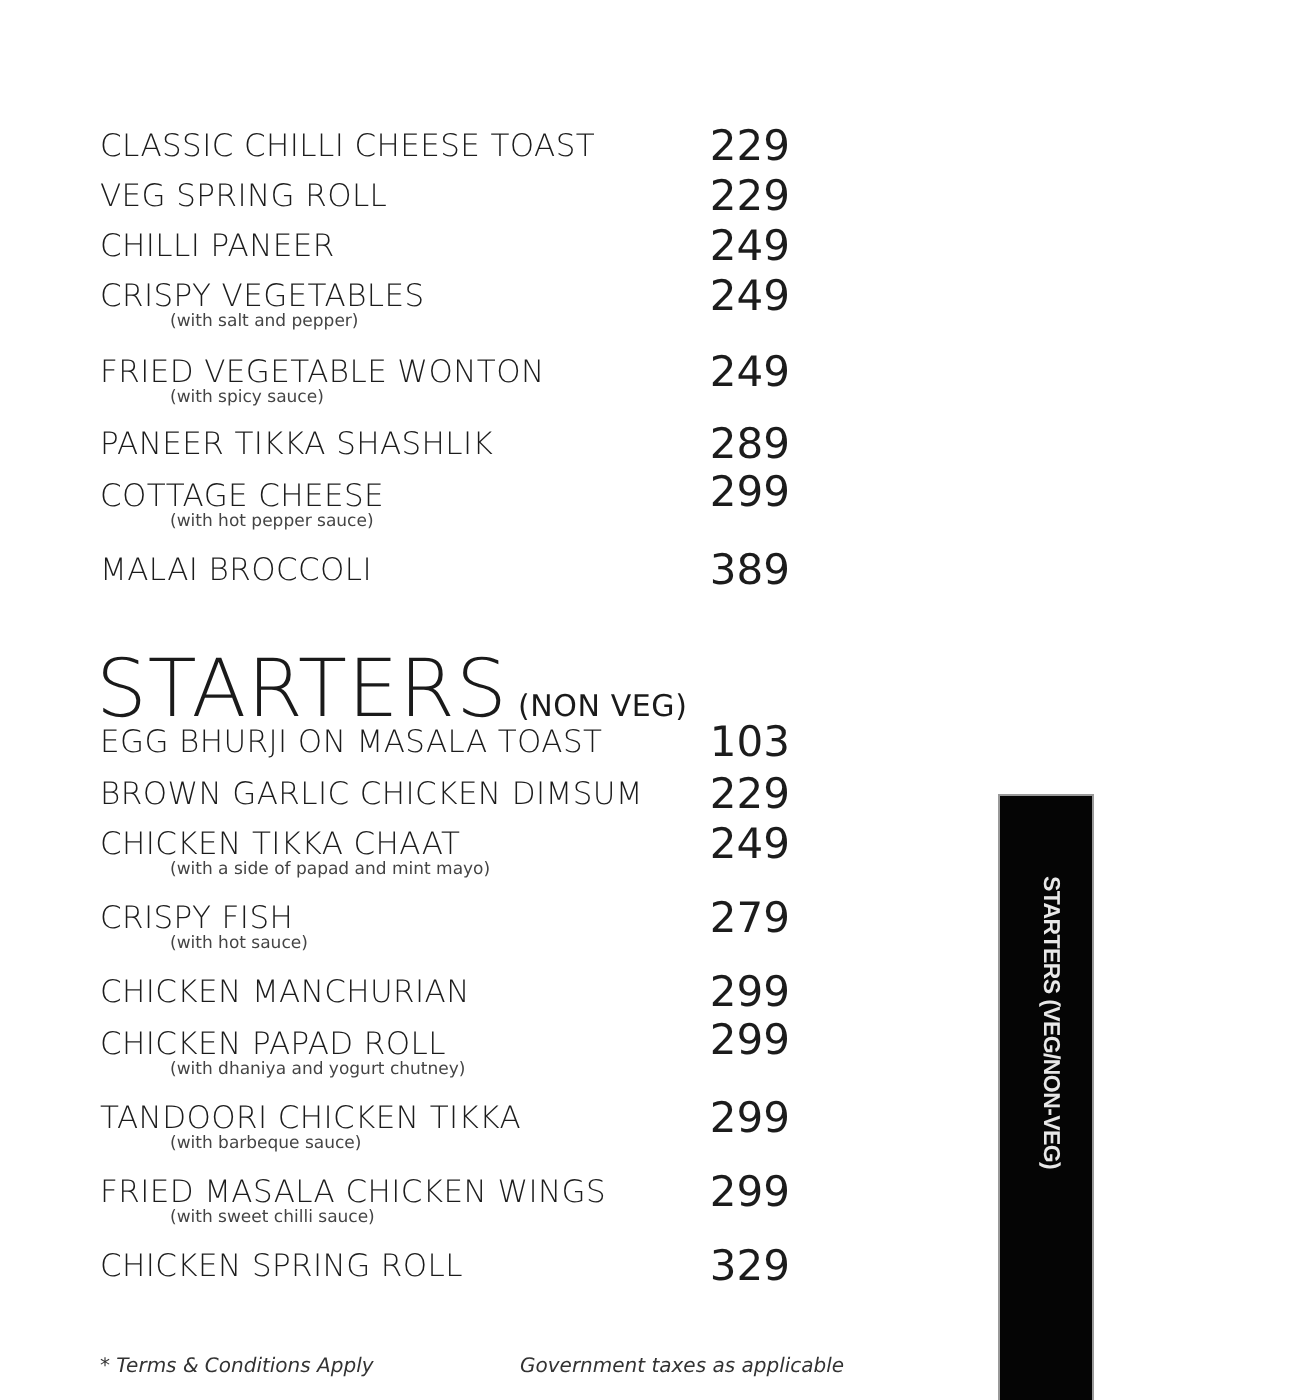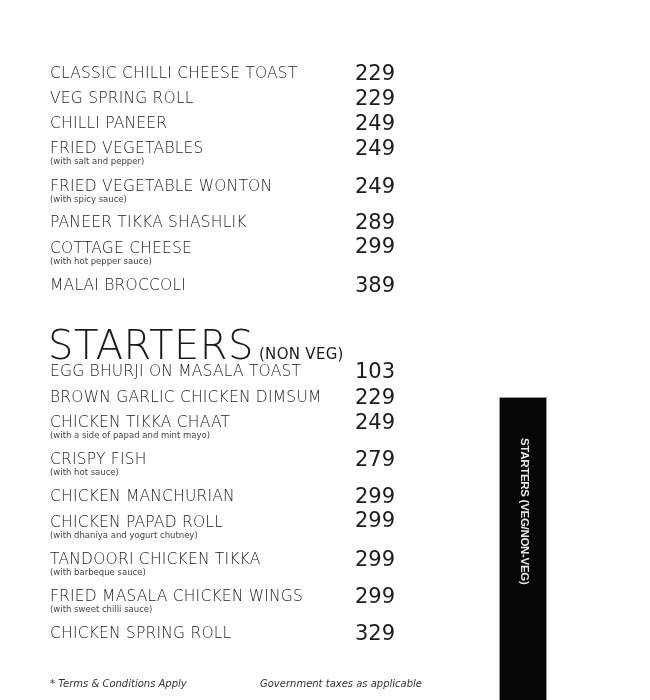--- a/index.html
+++ b/index.html
@@ -7,21 +7,21 @@
     width: 650px; height: 700px; background: #ffffff; position: relative; overflow: hidden;
     font-family: "DejaVu Sans", sans-serif; color: #1a1a1a;
   }
   .page { position: absolute; left: 0; top: 0; width: 650px; height: 700px; }
   .item { position: absolute; left: 50px; width: 345px; }
   .item-name {
     font-size: 15.5px; letter-spacing: 0.2px; line-height: 18px; font-weight: 300;
     white-space: nowrap; color: #1c1c1c;
   }
   .item-desc {
-    font-size: 8.5px; line-height: 10px; color: #444; white-space: nowrap; margin-top: -1px;
+    font-size: 8.5px; line-height: 10px; color: #444; white-space: nowrap; margin-top: -1px; margin-left: 35px;
   }
   .item-price {
     position: absolute; right: 0; top: 0; font-size: 21px; line-height: 18px; color: #1c1c1c;
   }
   .section-heading {
     position: absolute; left: 48px; top: 322px; white-space: nowrap;
   }
   .section-heading .main { font-size: 40px; font-weight: 300; letter-spacing: 0.5px; color: #1a1a1a; }
   .section-heading .sub { font-size: 15px; letter-spacing: 0.3px; color: #1a1a1a; }
   .side-tab {
@@ -49,21 +49,21 @@
   </div>
   <div class="item" style="top:89px">
     <div class="item-name">VEG SPRING ROLL</div>
     <div class="item-price">229</div>
   </div>
   <div class="item" style="top:114px">
     <div class="item-name">CHILLI PANEER</div>
     <div class="item-price">249</div>
   </div>
   <div class="item" style="top:139px">
-    <div class="item-name">FRIED VEGETABLES</div>
+    <div class="item-name">CRISPY VEGETABLES</div>
     <div class="item-desc">(with salt and pepper)</div>
     <div class="item-price">249</div>
   </div>
   <div class="item" style="top:177px">
     <div class="item-name">FRIED VEGETABLE WONTON</div>
     <div class="item-desc">(with spicy sauce)</div>
     <div class="item-price">249</div>
   </div>
   <div class="item" style="top:213px">
     <div class="item-name">PANEER TIKKA SHASHLIK</div>

